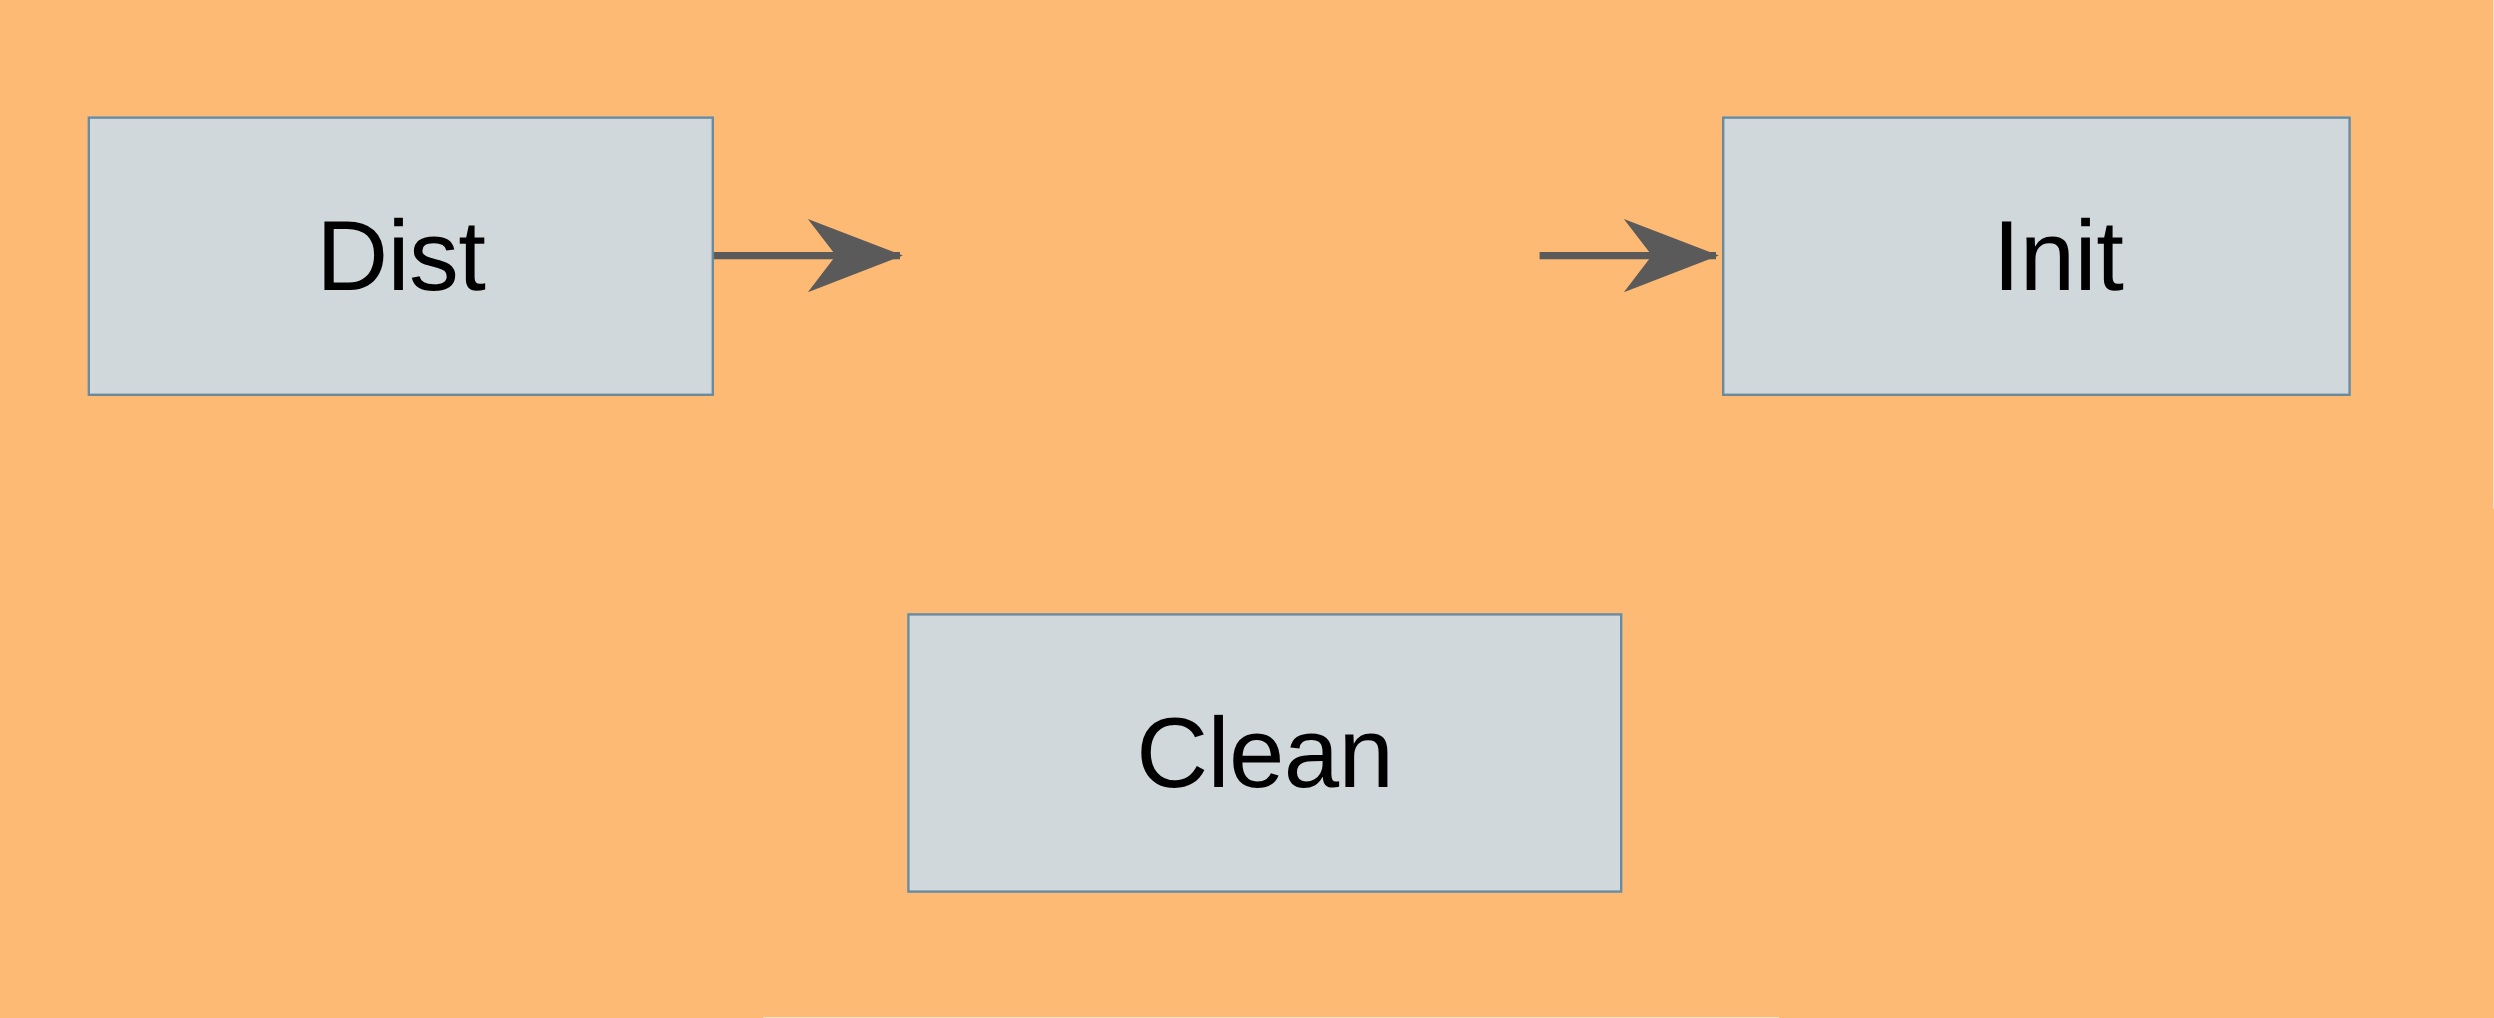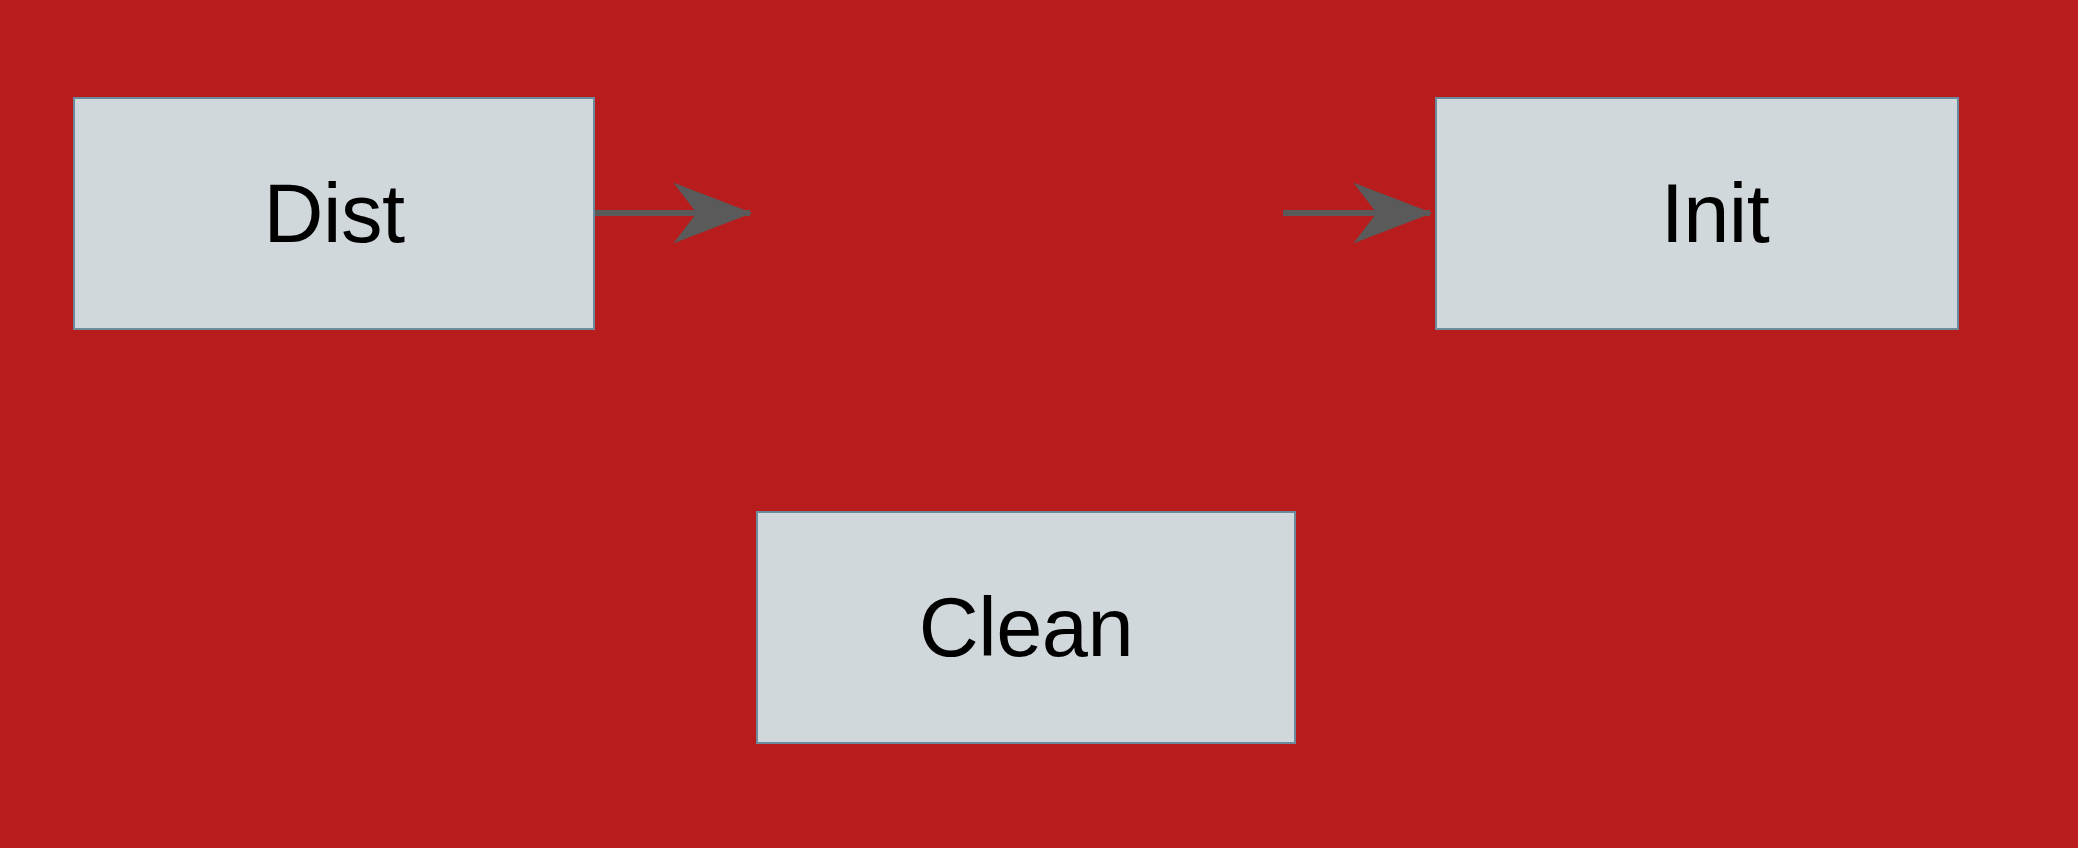--- a/index.html
+++ b/index.html
@@ -8,21 +8,21 @@
     padding: 0;
     background: #ffffff;
   }
   body {
     font-family: "Liberation Sans", sans-serif;
   }
   #canvas {
     position: relative;
     width: 2078px;
     height: 848px;
-    background: #b91c1c;
+    background: #fdba74;
     overflow: hidden;
   }
   .node {
     position: absolute;
     box-sizing: border-box;
     background: #d0d8dc;
     border: 2px solid #6b8a9c;
     display: flex;
     align-items: center;
     justify-content: center;
@@ -69,20 +69,20 @@
 
   <div class="node" style="left:73px; top:97px; width:522px; height:233px;">
     <span class="node-label">Dist</span>
   </div>
 
 
   <div class="node" style="left:1435px; top:97px; width:524px; height:233px;padding-left:36px;">
     <span class="node-label">Init</span>
   </div>
 
-  <div class="node" style="left:756px; top:511px; width:540px; height:233px;">
+  <div class="node" style="left:756px; top:511px; width:596px; height:233px;">
     <span class="node-label">Clean</span>
   </div>
 
   <div class="edge-hit" style="left:595px; top:198px; width:160px; height:30px;"></div>
   <div class="edge-hit" style="left:1283px; top:198px; width:152px; height:30px;"></div>
 
 </div>
 
 </body></html>

